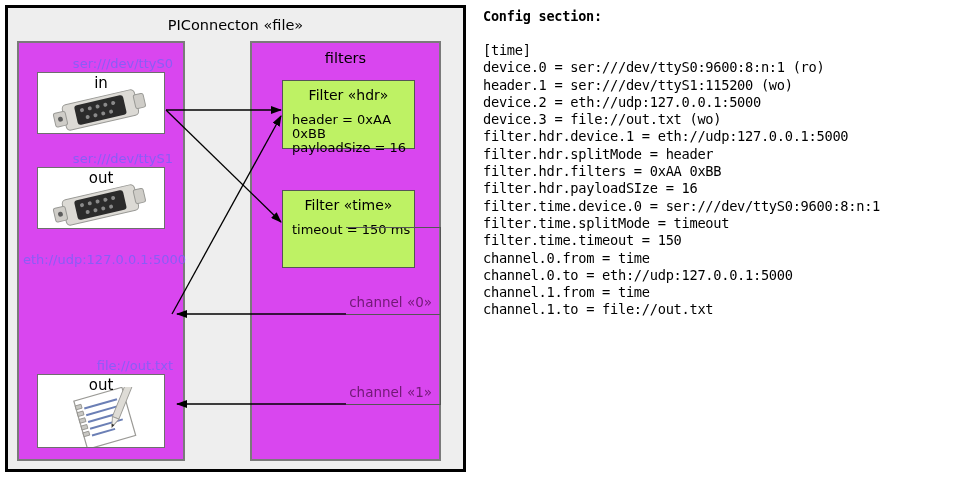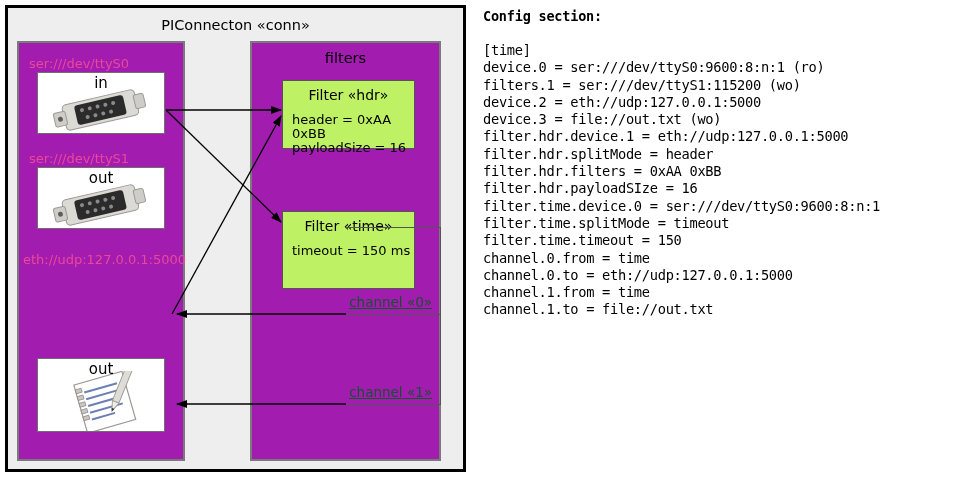--- a/index.html
+++ b/index.html
@@ -13,34 +13,34 @@
     position:absolute;left:5px;top:5px;width:461px;height:467px;
     background:#eeeeee;border:3px solid #000000;box-sizing:border-box;
   }
   .outer-title{
     position:absolute;left:0;top:9px;width:100%;text-align:center;
     font-size:14.5px;color:#000;
   }
 
   
   .panel{
-    position:absolute;background:#a21caf;border:2px solid #7a7a7a;
+    position:absolute;background:#d946ef;border:2px solid #7a7a7a;
     box-sizing:border-box;
   }
   #devices-panel{left:17px;top:41px;width:168px;height:420px;}
   #filters-panel{left:250px;top:41px;width:191px;height:420px;}
   .panel-title{
     position:absolute;left:0;top:7px;width:100%;text-align:center;
     font-size:14.5px;color:#000;
   }
 
   
   .dev{position:absolute;}
   .dev-label{
-    width:100%;text-align:left;font-size:13px;color:#ec4899;
+    width:100%;text-align:right;font-size:13px;color:#8b5cf6;
     line-height:16px;white-space:nowrap;
   }
   .dev-box{
     position:relative;background:#ffffff;border:1.5px solid #6e6e6e;
     box-sizing:border-box;height:62px;width:128px;overflow:hidden;
   }
   .dev-box .dir{
     position:absolute;left:0;top:1px;width:100%;text-align:center;
     font-size:15px;color:#000;z-index:4;
   }
@@ -59,23 +59,22 @@
     font-size:13px;color:#000;margin-left:9px;line-height:14px;
   }
   .filter-prop.first{margin-top:10px;}
 
   
   .channel-box{
     position:absolute;border:1.5px solid #555;box-sizing:border-box;
     background:transparent;
   }
   .channel-label{
-    position:absolute;right:8px;bottom:4px;font-size:13.5px;color:#14532d;
+    position:absolute;right:8px;bottom:4px;font-size:13.5px;color:#701a75;
     white-space:nowrap;
-    text-decoration:underline;
   }
 
   
   #arrows{position:absolute;left:0;top:0;width:964px;height:484px;
           pointer-events:none;}
 
   
   #config{
     position:absolute;left:483px;top:8px;width:478px;
     font-family:"DejaVu Sans Mono","Liberation Mono",monospace;
@@ -88,21 +87,21 @@
 
   
   .icon{position:absolute;}
 </style>
 </head>
 <body>
 
 <div id="root">
 
   <div class="outer-frame">
-    <div class="outer-title">PIConnecton «conn»</div>
+    <div class="outer-title">PIConnecton «file»</div>
   </div>
 
   <div class="panel" id="devices-panel"></div>
 
   <div class="dev" style="left:29px;top:56px;width:144px;">
     <div class="dev-label">ser:///dev/ttyS0</div>
     <div class="dev-box" style="margin-left:8px;">
       <div class="dir">in</div>
       <svg class="icon" width="110" height="48" viewBox="0 0 110 48" style="left:12px;top:15px;">
         <g transform="rotate(-13 55 24)">
@@ -152,20 +151,21 @@
         </g>
       </svg>
     </div>
   </div>
 
   <div class="dev" style="left:23px;top:252px;width:156px;">
     <div class="dev-label">eth://udp:127.0.0.1:5000</div>
   </div>
 
   <div class="dev" style="left:29px;top:358px;width:144px;">
+    <div class="dev-label">file://out.txt</div>
     <div class="dev-box" style="margin-left:8px;height:74px;">
       <div class="dir">out</div>
       <svg class="icon" width="90" height="62" viewBox="0 0 90 62" style="left:30px;top:12px;">
         <g transform="rotate(-16 45 31)">
           <rect x="12" y="4" width="50" height="50" fill="#ffffff" stroke="#9b9a96" stroke-width="1.2"></rect>
           <g stroke="#6b7fb5" stroke-width="2">
             <line x1="20" y1="14" x2="54" y2="14"></line>
             <line x1="20" y1="21" x2="54" y2="21"></line>
             <line x1="20" y1="28" x2="50" y2="28"></line>
             <line x1="20" y1="35" x2="54" y2="35"></line>
@@ -191,21 +191,21 @@
   <div class="panel" id="filters-panel">
     <div class="panel-title">filters</div>
   </div>
 
   <div class="filter-box" style="left:282px;top:80px;width:133px;height:69px;">
     <div class="filter-title">Filter «hdr»</div>
     <div class="filter-prop first">header = 0xAA 0xBB</div>
     <div class="filter-prop">payloadSize = 16</div>
   </div>
 
-  <div class="filter-box" style="left:282px;top:190px;width:133px;height:78px;margin-top:21px;">
+  <div class="filter-box" style="left:282px;top:190px;width:133px;height:78px;">
     <div class="filter-title">Filter «time»</div>
     <div class="filter-prop first">timeout = 150 ms</div>
   </div>
 
   <div class="channel-box" style="left:346px;top:227px;width:95px;height:88px;border-left:none;">
     <div class="channel-label">channel «0»</div>
   </div>
 
   <div class="channel-box" style="left:346px;top:315px;width:95px;height:90px;border-left:none;border-top:none;">
     <div class="channel-label">channel «1»</div>
@@ -227,21 +227,21 @@
     <line x1="346" y1="314" x2="177" y2="314" stroke="#000" stroke-width="1.3" marker-end="url(#ah)"></line>
 
     <line x1="346" y1="404" x2="177" y2="404" stroke="#000" stroke-width="1.3" marker-end="url(#ah)"></line>
   </svg>
 
   <div id="config">
     <div id="config-heading">Config section:</div>
     <div id="config-lines">
         <div class="cfg-line">[time]</div>
         <div class="cfg-line">device.0 = ser:///dev/ttyS0:9600:8:n:1 (ro)</div>
-        <div class="cfg-line">filters.1 = ser:///dev/ttyS1:115200 (wo)</div>
+        <div class="cfg-line">header.1 = ser:///dev/ttyS1:115200 (wo)</div>
         <div class="cfg-line">device.2 = eth://udp:127.0.0.1:5000</div>
         <div class="cfg-line">device.3 = file://out.txt (wo)</div>
         <div class="cfg-line">filter.hdr.device.1 = eth://udp:127.0.0.1:5000</div>
         <div class="cfg-line">filter.hdr.splitMode = header</div>
         <div class="cfg-line">filter.hdr.filters = 0xAA 0xBB</div>
         <div class="cfg-line">filter.hdr.payloadSIze = 16</div>
         <div class="cfg-line">filter.time.device.0 = ser:///dev/ttyS0:9600:8:n:1</div>
         <div class="cfg-line">filter.time.splitMode = timeout</div>
         <div class="cfg-line">filter.time.timeout = 150</div>
         <div class="cfg-line">channel.0.from = time</div>

